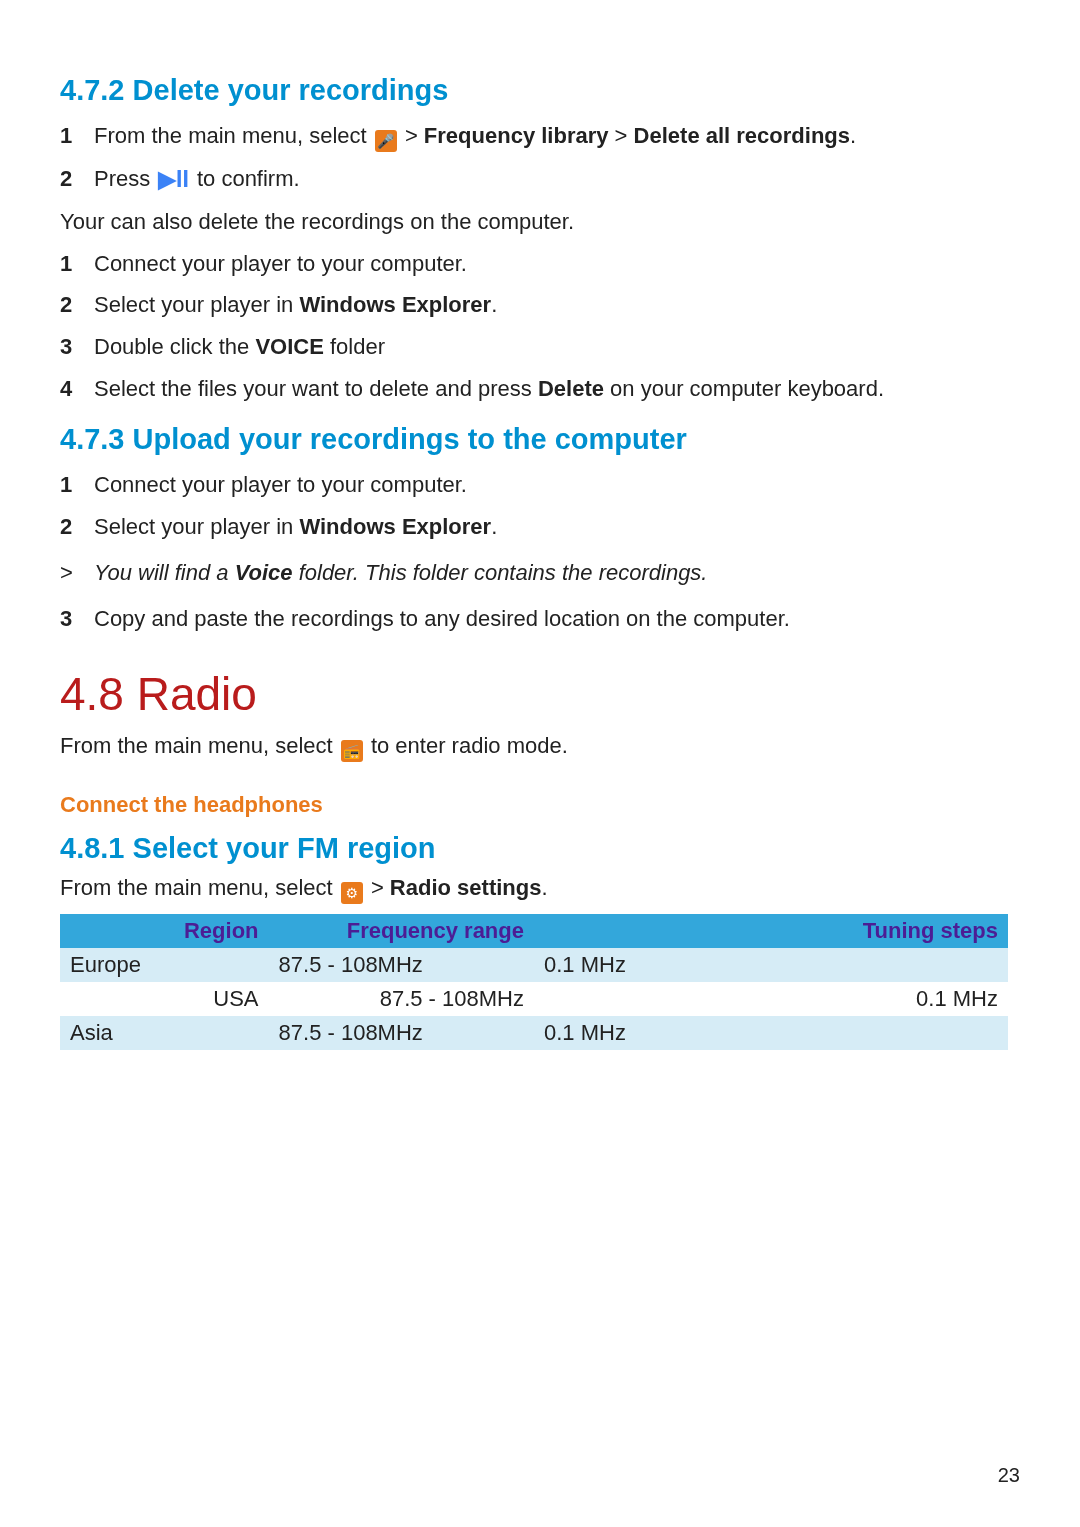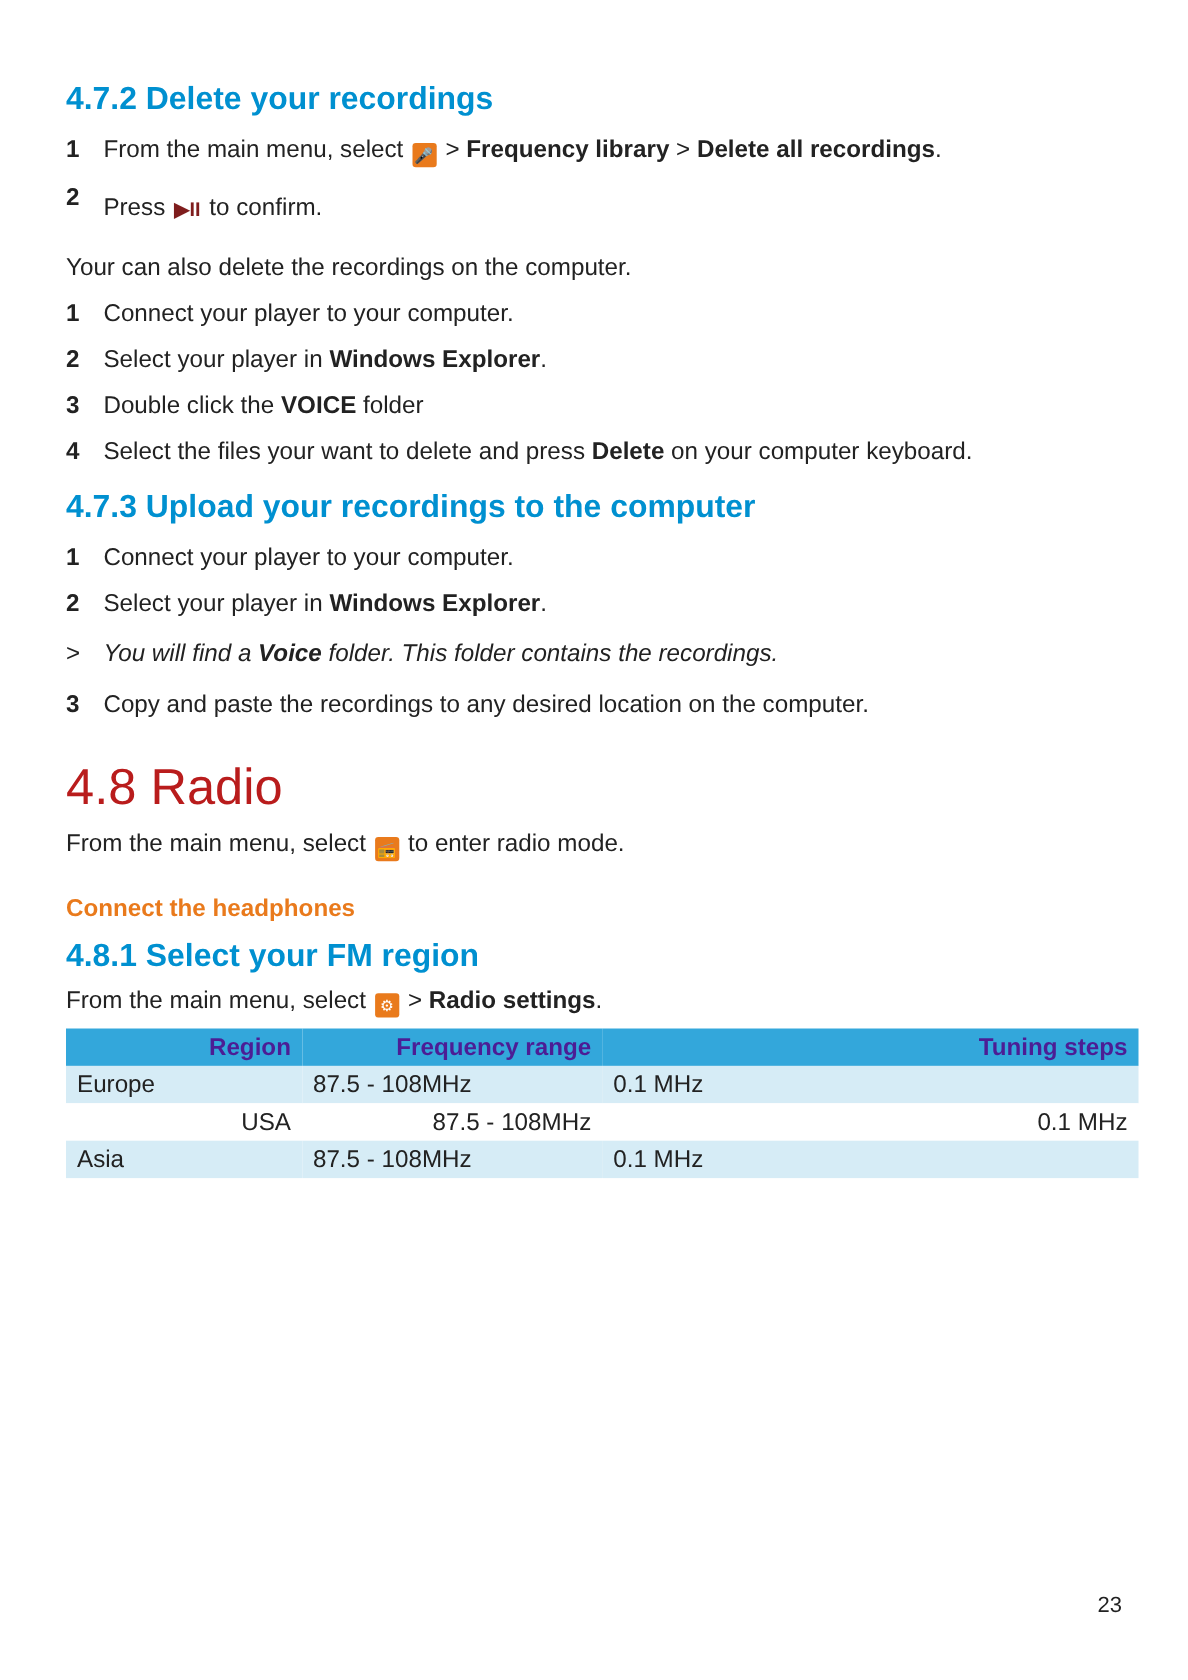--- a/index.html
+++ b/index.html
@@ -6,21 +6,21 @@
     margin: 0;
     padding: 0;
     background: #fff;
     font-family: "Gill Sans", "Gill Sans MT", "Segoe UI", Arial, sans-serif;
     color: #222;
   }
   .page {
     width: 1080px;
     height: 1527px;
     box-sizing: border-box;
-    padding: 60px 45px 40px 60px;
+    padding: 60px 72px 40px 60px;
     position: relative;
   }
   .h3 {
     color: #0090d0;
     font-size: 29px;
     font-weight: 700;
     margin: 14px 0 8px 0;
   }
   .h4-orange {
     color: #e97a1c;
@@ -77,24 +77,24 @@
     text-align: center;
     line-height: 22px;
     font-size: 14px;
     color: #fff;
     margin: 0 2px;
   }
   .icon-orange { background: #e97a1c; }
   .playpause {
     display: inline-block;
     vertical-align: -1px;
-    color: #7f1d1d;
-    font-size: 18px;
-    font-weight: 700;
-    margin: 14px 2px;
+    color: #3b82f6;
+    font-size: 23px;
+    font-weight: 700;
+    margin: 0 2px;
   }
   table.region {
     width: 100%;
     border-collapse: collapse;
     font-size: 22px;
     margin-top: 10px;
   }
   table.region th {
     background: #33a7db;
     color: #4c1d95;
@@ -103,21 +103,21 @@
     padding: 4px 10px;
     margin-top: 28px;
   }
   table.region td {
     padding: 4px 10px;
   }
   table.region tr.odd td { background: #d6ecf6; }
   table.region tr.even td { background: #ffffff; text-align: right; }
   .page-num {
     position: absolute;
-    bottom: 56px;
+    bottom: 40px;
     right: 60px;
     font-size: 20px;
   }
   .col-region { width: 22%; }
   .col-freq   { width: 28%; }
   .col-step   { width: 50%; }
 </style>
 </head>
 <body>
 

